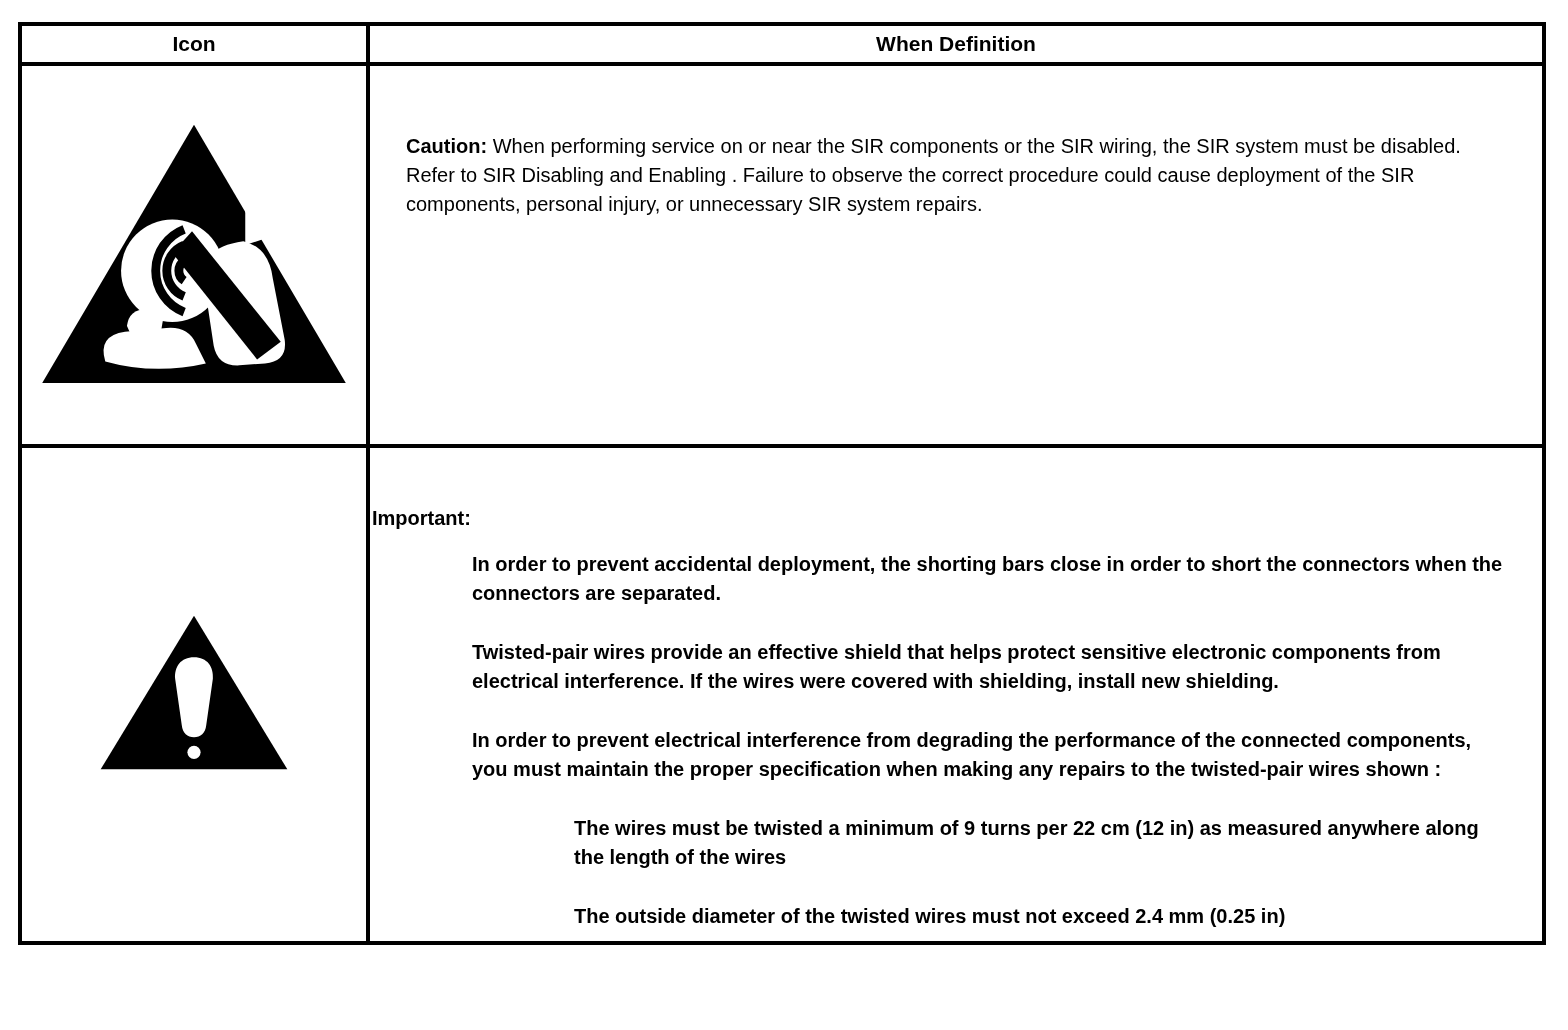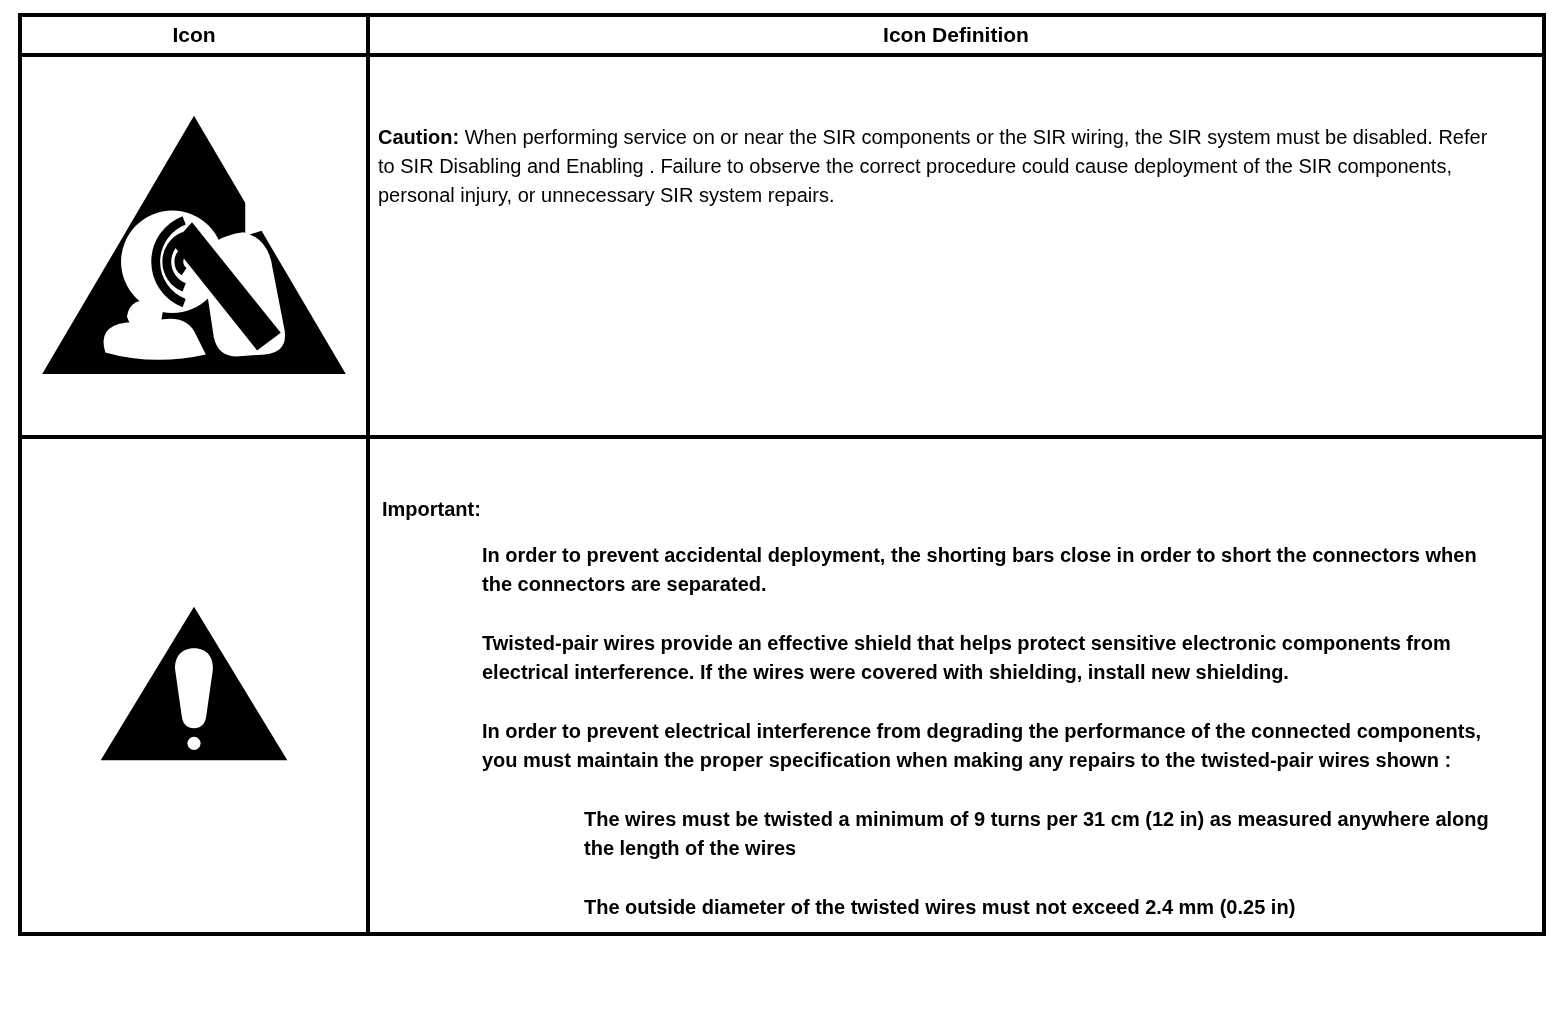--- a/index.html
+++ b/index.html
@@ -11,21 +11,21 @@
   body {
     width: 1568px;
     height: 1030px;
     font-family: "Liberation Sans", sans-serif;
     color: #000000;
     position: relative;
   }
   .table-wrap {
     position: absolute;
     left: 18px;
-    top: 13px;
+    top: 22px;
     width: 1528px;
     height: 734px;
   }
   table.icon-table {
     border-collapse: collapse;
     width: 100%;
     height: 100%;
     table-layout: fixed;
   }
   table.icon-table th,
@@ -47,23 +47,24 @@
     text-align: center;
     vertical-align: middle;
   }
   td.def-cell {
     vertical-align: top;
     font-size: 20px;
     line-height: 29px;
   }
   .caution-block {
     padding: 66px 38px 10px 8px;
+    margin-left: 28px;
   }
   .important-block {
-    padding: 56px 30px 10px 12px;
+    padding: 56px 30px 10px 2px;
     font-weight: bold;
   }
   .important-block p { margin: 17px 0 30px 0; }
   .important-label { margin: 0 0 0 0 !important; }
   .indent1 { margin-left: 100px; }
   .indent2 { margin-left: 102px; }
   .indent2 p:last-child { margin-bottom: 0; }
   .caution-block p { margin: 0; }
   svg { display: inline-block; }
 </style>
@@ -72,21 +73,21 @@
 
 <div class="table-wrap">
   <table class="icon-table">
     <colgroup>
       <col class="col-icon">
       <col class="col-def">
     </colgroup>
     <thead>
       <tr>
         <th>Icon</th>
-        <th>Icon Definition</th>
+        <th>When Definition</th>
       </tr>
     </thead>
     <tbody>
       <tr class="row-caution">
         <td class="icon-cell">
           <span>
             <svg width="316" height="276" viewBox="0 0 320 280" aria-hidden="true">
               <path d="M160 10 L314 272 L6 272 Z" fill="#000"></path>
               <path d="M212 82 q32 -10 40 14 q6 20 -16 28 l-24 8 z" fill="#fff"></path>
               <path d="M210 128 q26 6 30 38 l12 62 q3 22 -20 24 l-26 2 q-22 1 -26 -20 l-10 -66 q-4 -34 40 -40z" fill="#fff"></path>
@@ -117,21 +118,21 @@
           </span>
         </td>
         <td class="def-cell">
           <div class="important-block">
             <p class="important-label">Important:</p>
             <div class="indent1">
               <p>In order to prevent accidental deployment, the shorting bars close in order to short the connectors when the connectors are separated.</p>
               <p>Twisted-pair wires provide an effective shield that helps protect sensitive electronic components from electrical interference. If the wires were covered with shielding, install new shielding.</p>
               <p>In order to prevent electrical interference from degrading the performance of the connected components, you must maintain the proper specification when making any repairs to the twisted-pair wires shown :</p>
               <div class="indent2">
-                <p>The wires must be twisted a minimum of 9 turns per 31 cm (12 in) as measured anywhere along the length of the wires</p>
+                <p>The wires must be twisted a minimum of 9 turns per 22 cm (12 in) as measured anywhere along the length of the wires</p>
                 <p>The outside diameter of the twisted wires must not exceed 2.4 mm (0.25 in)</p>
               </div>
             </div>
           </div>
         </td>
       </tr>
     </tbody>
   </table>
 </div>
 

